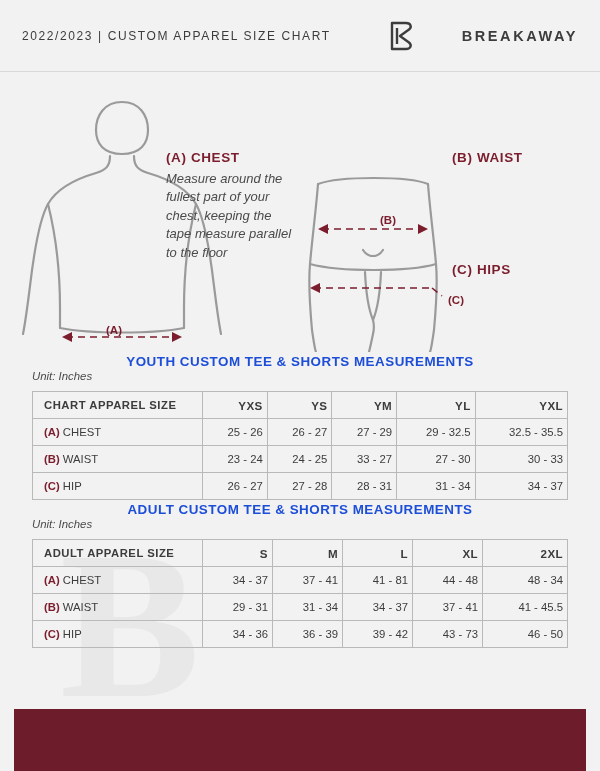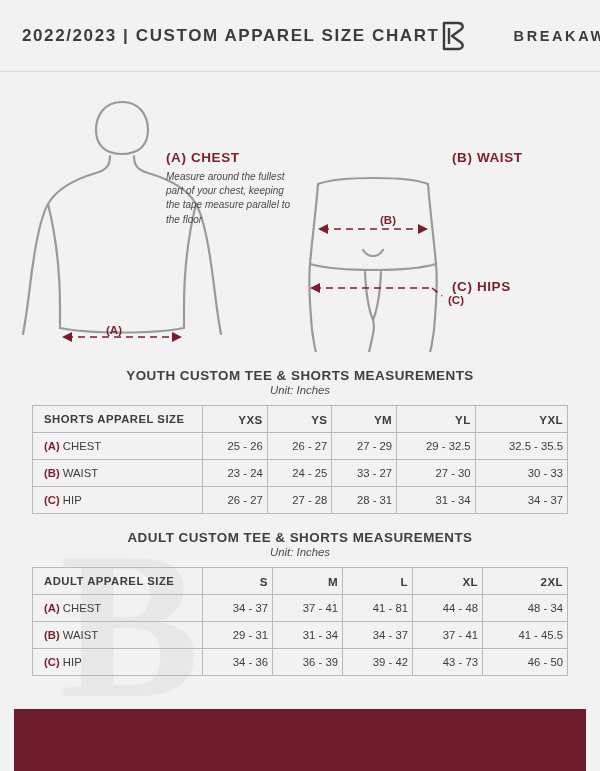--- a/index.html
+++ b/index.html
@@ -32,22 +32,22 @@
     position:relative;
     z-index:2;
     height:72px;
     padding:0 22px;
     display:flex;
     align-items:center;
     justify-content:space-between;
     border-bottom:1px solid #d9d9d9;
   }
   .header-title {
-    font-size:17px;
-    font-weight:700;
+    font-size:12px;
+    font-weight:400;
     letter-spacing:1.6px;
     color:#3c3c3c;
     white-space:nowrap;
   }
   .brand { display:flex; align-items:center; gap:9px; }
   .brand-mark { width:26px; height:30px; display:block; }
   .brand-name {
     font-size:14.5px; font-weight:700; letter-spacing:2.6px; color:#3c3c3c;padding-left:39px;
   }
 
@@ -58,38 +58,37 @@
     padding:6px 0 0 0;
   }
   .ill-svg { position:absolute; left:0; top:0; }
 
   .note { position:absolute; width:148px; }
   .note-title {
     font-size:13.5px; font-weight:700; letter-spacing:0.6px; color:#7b1d2c;
     margin-bottom:5px;
   }
   .note-body {
-    font-size:10px; font-style:italic; line-height:1.42; color:#4a4a4a;
+    font-size:13px; font-style:italic; line-height:1.42; color:#4a4a4a;
   }
   #note-chest { left:166px; top:78px; width:132px; }
   #note-waist { left:452px; top:78px; width:140px; }
-  #note-hips  { left:452px; top:207px; width:142px; }
+  #note-hips  { left:452px; top:190px; width:142px; }
 
   
   .section { position:relative; z-index:2; padding:0 32px; }
   .sec-title {
     text-align:center;
     font-size:13.4px;
     font-weight:700;
     letter-spacing:0.5px;
-    color:#404040;
-    margin:16px 0 1px;
+    color:#1d4ed8;
+    margin:2px 0 1px;
   }
   .sec-unit {
-    text-align:center;
     font-size:11.4px;
     font-style:italic;
     color:#4a4a4a;
     margin-bottom:9px;
   }
   table {
     width:100%;
     border-collapse:collapse;
     background:transparent;
   }
@@ -205,21 +204,21 @@
       <div class="note-title">(C) HIPS</div>
     </div>
   </div>
 
   <div class="section">
     <div class="sec-title">YOUTH CUSTOM TEE &amp; SHORTS MEASUREMENTS</div>
     <div class="sec-unit">Unit: Inches</div>
     <table>
       <thead>
         <tr>
-          <th class="rowhead">SHORTS APPAREL SIZE</th>
+          <th class="rowhead">CHART APPAREL SIZE</th>
           <th>YXS</th>
           <th>YS</th>
           <th>YM</th>
           <th>YL</th>
           <th>YXL</th>
         </tr>
       </thead>
       <tbody>
         <tr>
           <td class="rowhead">

